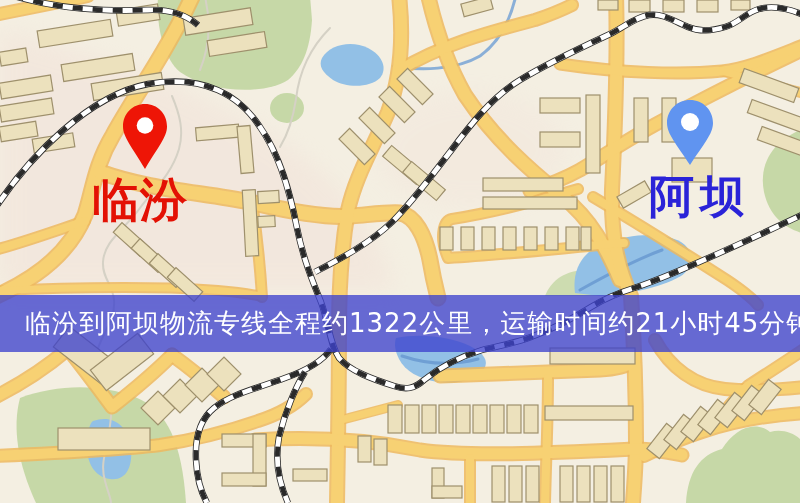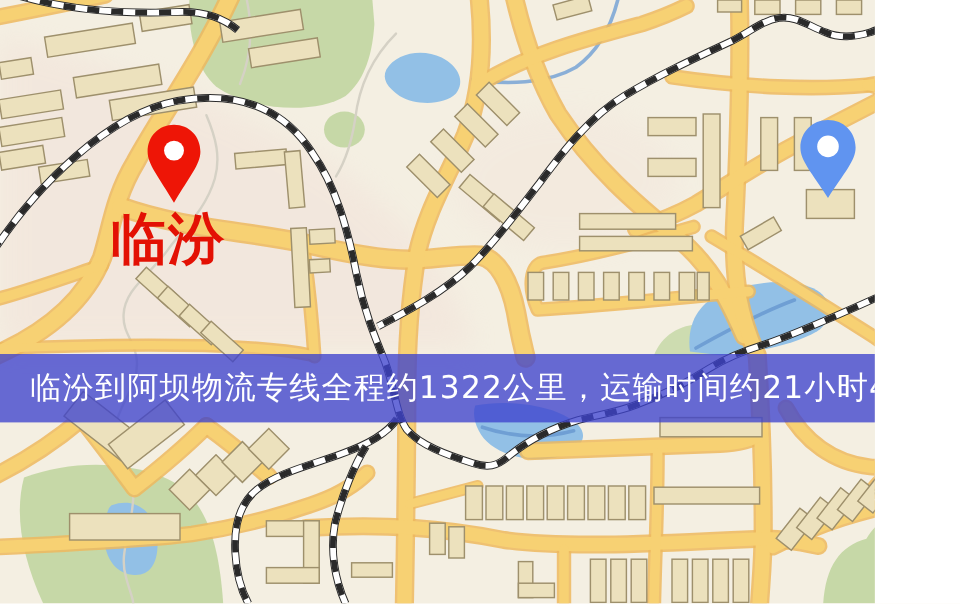--- a/index.html
+++ b/index.html
@@ -1,17 +1,17 @@
 <!DOCTYPE html>
 <html style="--map-bg: #f4efe2; --tint-pink: #f1ddd6; --road-fill: #f7d173; --road-casing: #edb85e; --water: #92c0e6; --water-line: #6f9fd4; --park: #c6d8a7; --contour: #d5d1c5; --building-fill: #ece1bd; --building-stroke: #9e906c; --rail-dark: #2a2a2a; --rail-light: #ffffff; --origin-pin: #ee1506; --origin-label: #e31104; --destination-pin: #6094f0; --destination-label: #2a23d8; --banner-bg: rgba(62,66,205,0.78); --banner-text: #ffffff;"><head>
 <meta charset="utf-8">
 <style>
   html,body{margin:0;padding:0;background:#fff;}
   .stage{
-    position:relative;width:729px;height:503px;overflow:hidden;
+    position:relative;width:800px;height:503px;overflow:hidden;
     font-family:"DejaVu Sans","Liberation Sans",sans-serif;
     background:var(--map-bg,#f4efe2);
   }
   .stage svg.map{position:absolute;left:0;top:0;}
   
   .tint{fill:var(--tint-pink,#f1ddd6);}
   .park{fill:var(--park,#c6d8a7);stroke:none;}
   .water{fill:var(--water,#92c0e6);stroke:none;}
   .wline{fill:none;stroke:var(--water-line,#6f9fd4);stroke-width:3;stroke-linecap:round;}
   .contour{fill:none;stroke:var(--contour,#d5d1c5);stroke-width:2;stroke-linecap:round;}
@@ -315,18 +315,19 @@
     <circle class="pin-hole" cx="23" cy="22.5" r="8.3"></circle>
   </svg>
 
   <svg class="pin" style="left:666px;top:99px" width="48" height="67" viewBox="0 0 48 67">
     <path class="pin-dest-fill" d="M24,1 C37,1 47,11 47,24 C47,35 37.5,45 24,66 C10.5,45 1,35 1,24 C1,11 11,1 24,1 Z"></path>
     <circle class="pin-hole" cx="24" cy="23" r="9"></circle>
   </svg>
 
   <div class="place-label origin">临汾</div>
 
+  <div class="place-label dest">阿坝</div>
 
   <div class="banner">
     <span class="banner-text">临汾到阿坝物流专线全程约1322公里，运输时间约21小时45分钟.</span>
   </div>
 
 </div>
 
 </body></html>

